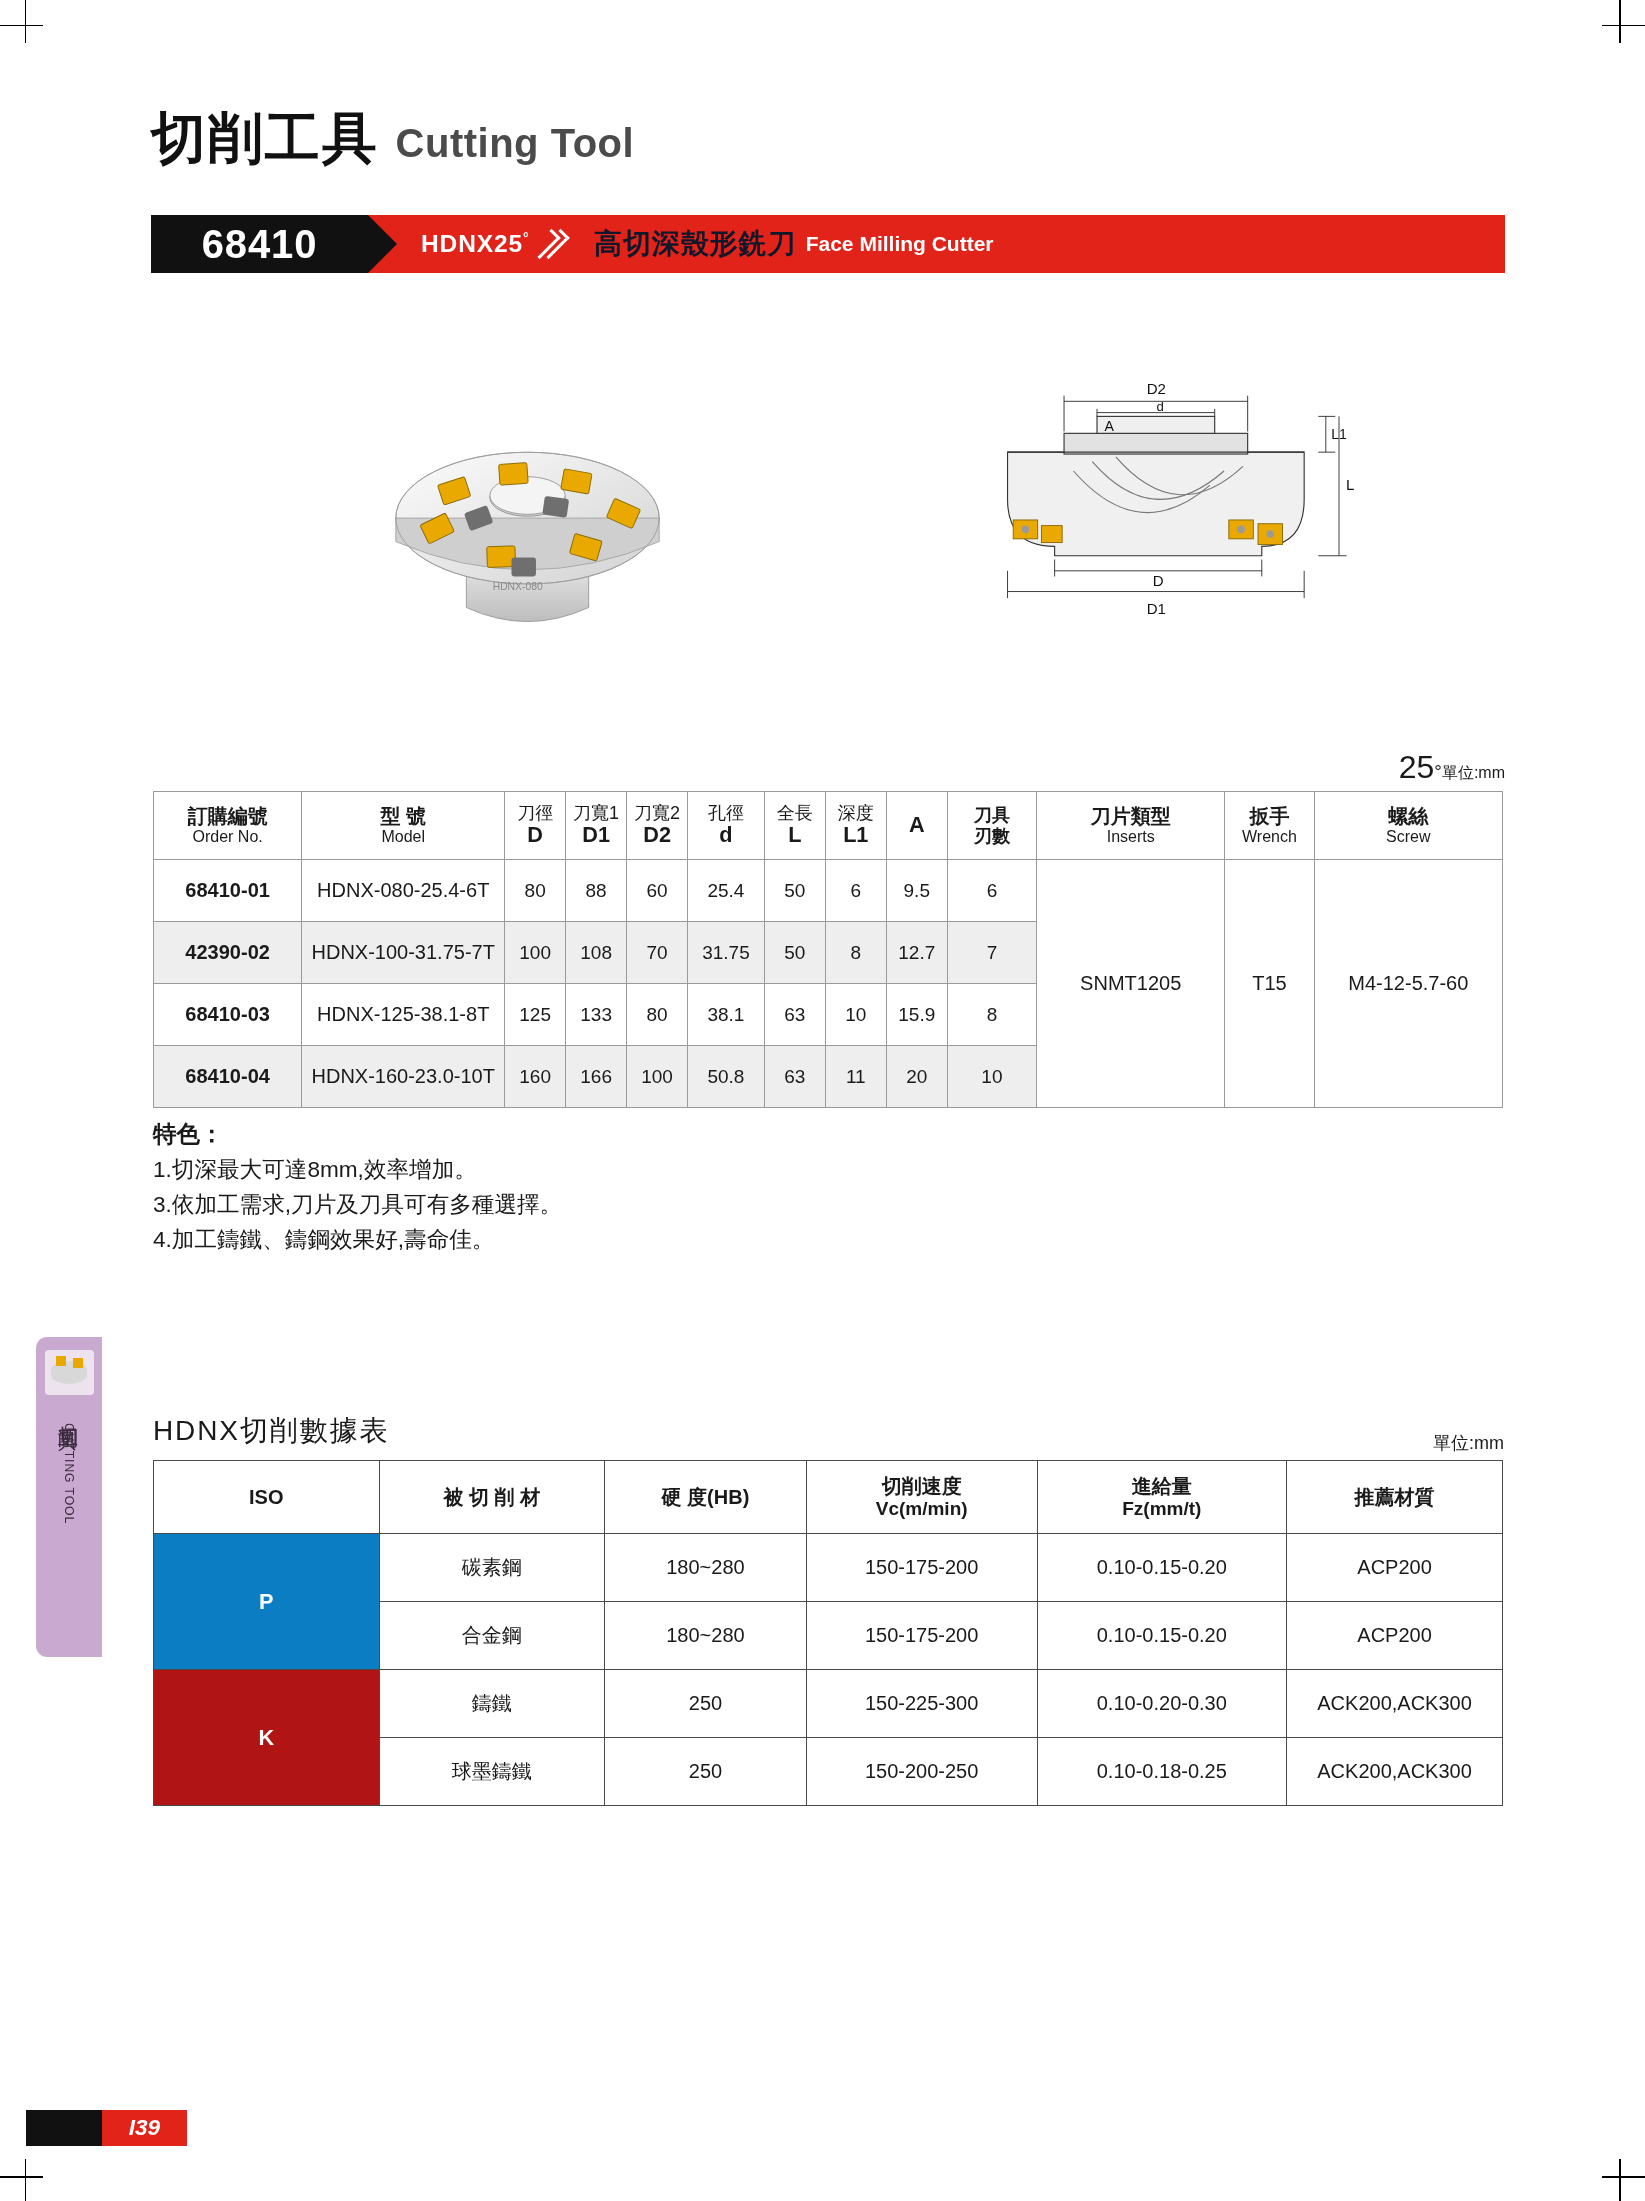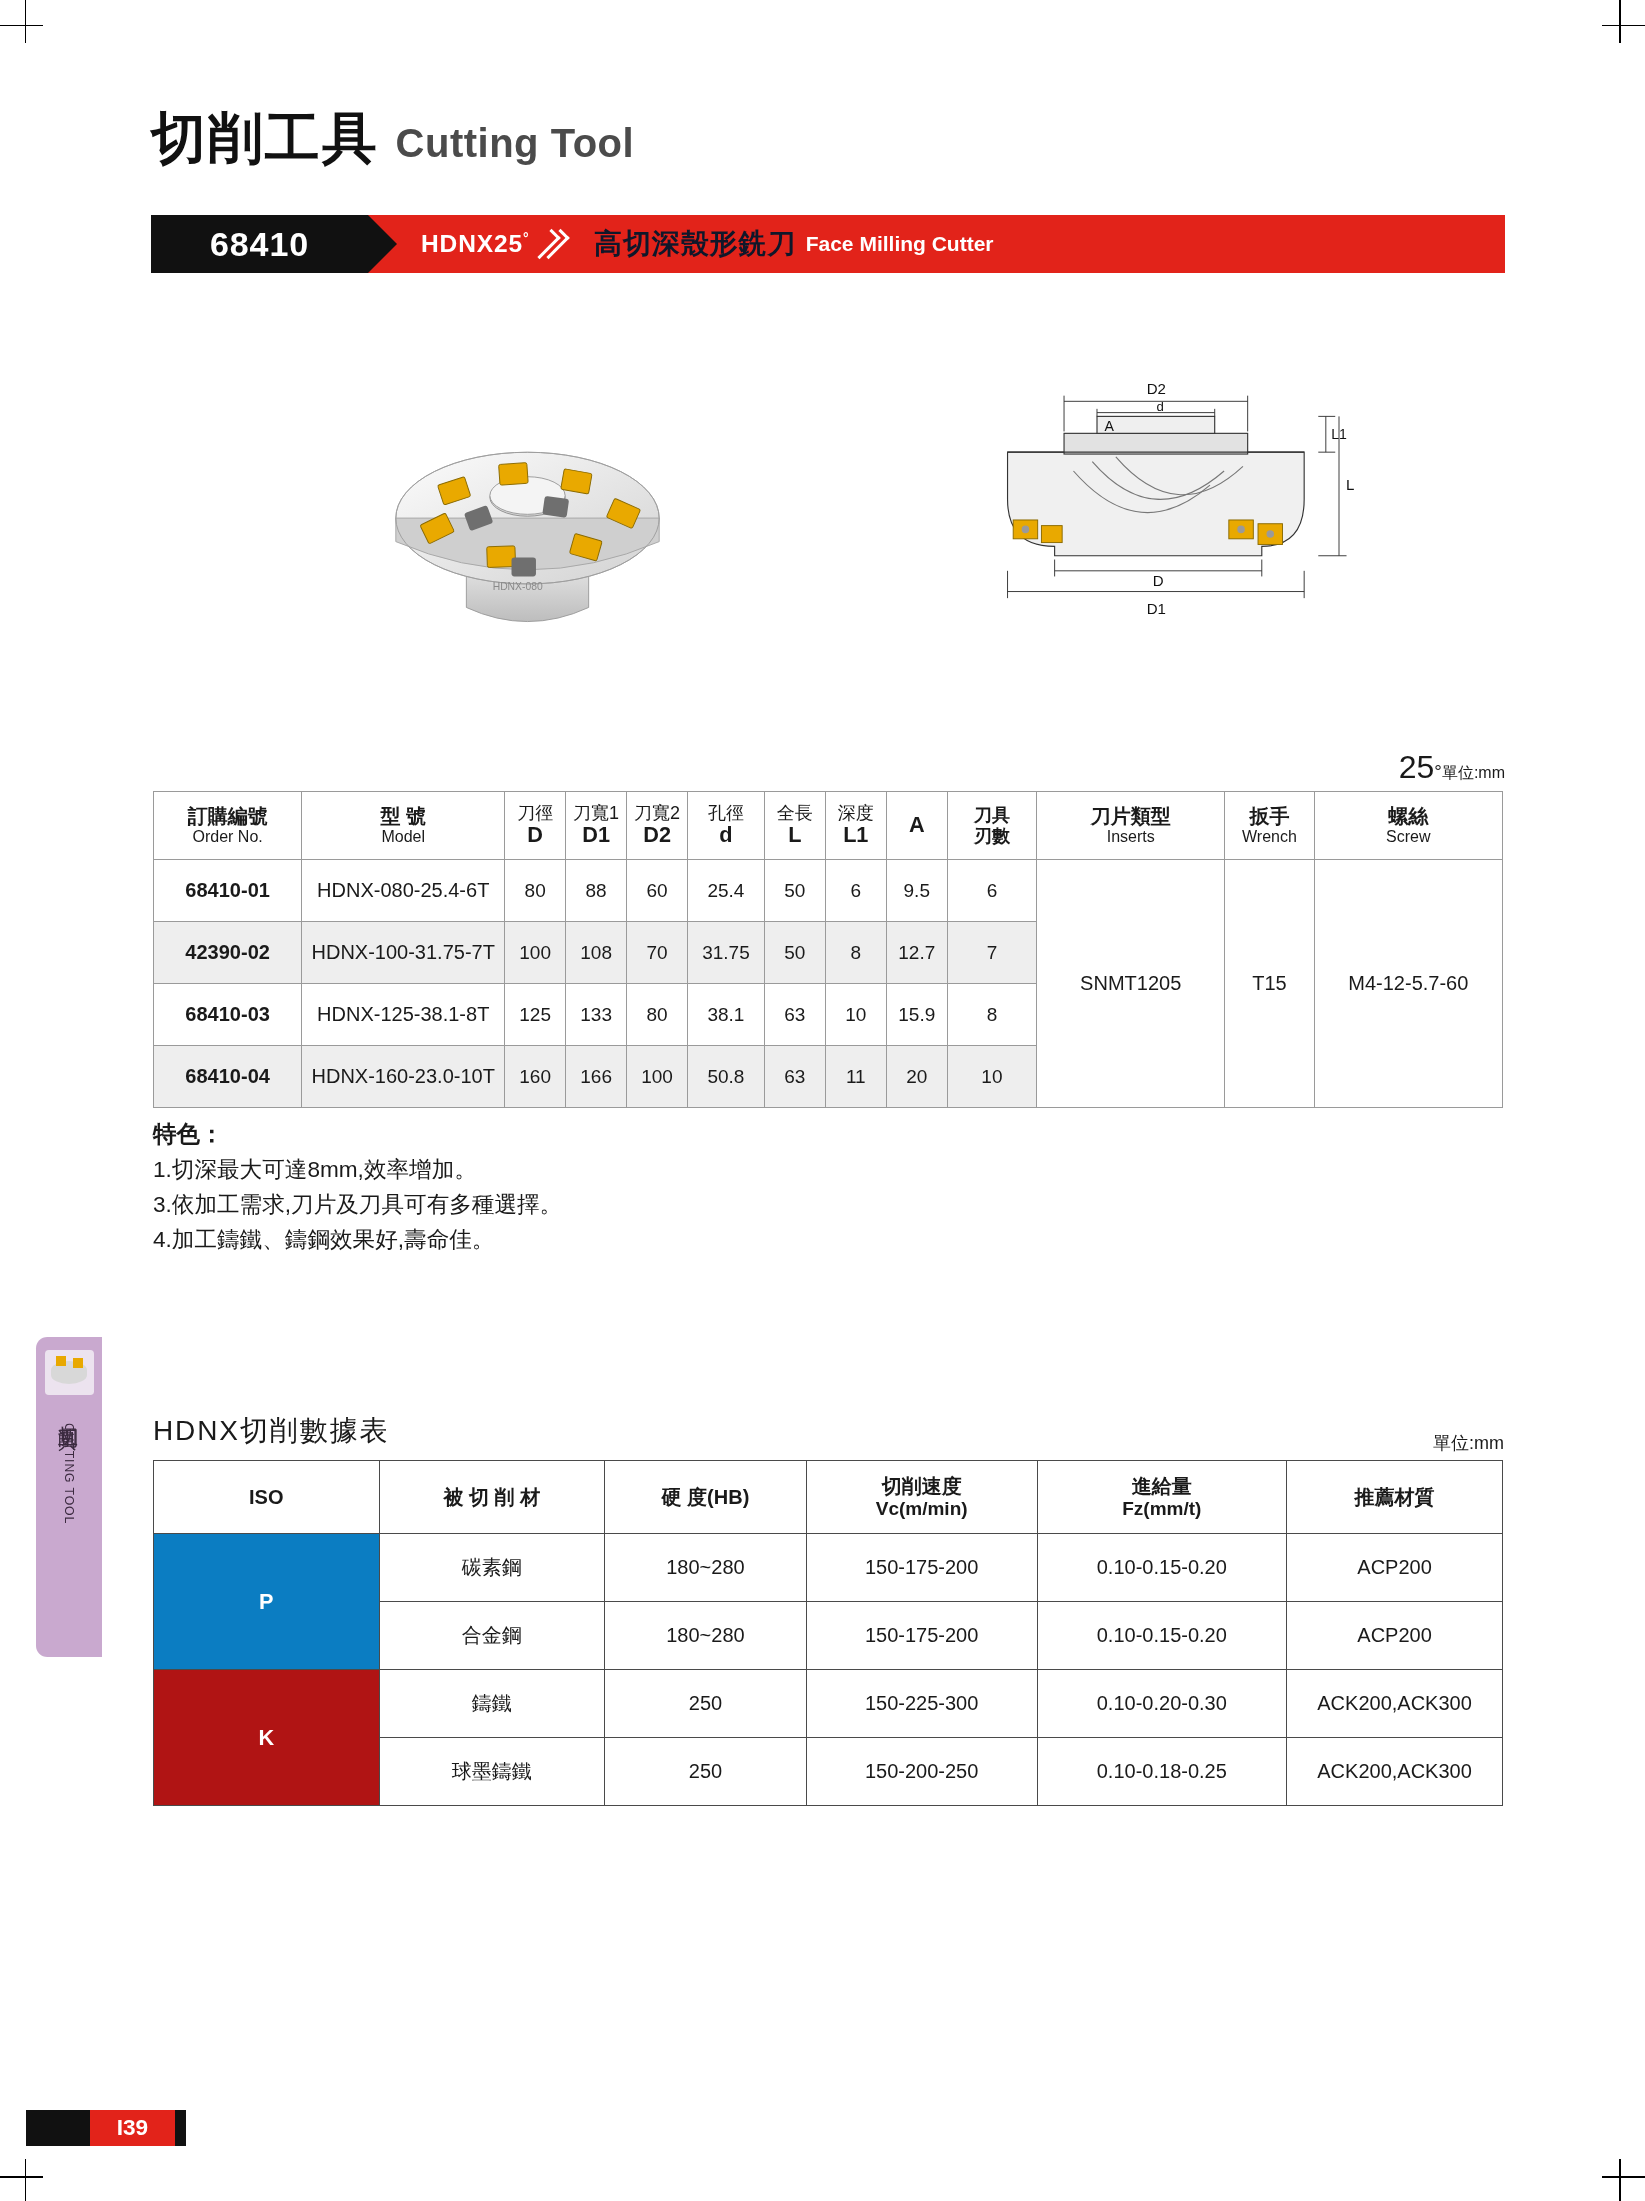--- a/index.html
+++ b/index.html
@@ -33,21 +33,21 @@
 
   
   .band {
     position:absolute; left:151px; top:215px;
     width:1354px; height:58px;
     background:#e2231a;
     display:flex; align-items:center;
   }
   .band-code {
     width:217px; height:58px; background:#111;
-    color:#fff; font-size:34px; font-weight:bold;
+    color:#fff; font-size:40px; font-weight:bold;
     display:flex; align-items:center; justify-content:center;
     letter-spacing:0.9px;
     position:relative;
   }
   .band-code:after{
     content:""; position:absolute; right:-29px; top:0;
     border-top:29px solid transparent;
     border-bottom:29px solid transparent;
     border-left:29px solid #111;
   }
@@ -173,24 +173,24 @@
   .cut-table tbody td { height:68px; }
   .iso-p { background:#0b7dc2; color:#fff; font-weight:bold; font-size:21.7px; }
   .iso-k { background:#b01414; color:#fff; font-weight:bold; font-size:21.7px; }
 
   
   .footer-bar {
     position:absolute; left:26px; bottom:56px;
     width:160px; height:36px; background:#111;
   }
   .footer-num {
-    position:absolute; left:90px; bottom:56px;
+    position:absolute; left:102px; bottom:56px;
     width:85px; height:36px; background:#e2231a;
     color:#fff; font-size:22.6px; font-weight:bold;
-    display:flex; align-items:center; justify-content:center;
+    display:flex; align-items:center; justify-content:center;font-style:italic;
   }
 </style>
 </head>
 <body>
 
 <div class="crop v" style="left:24.5px;top:0;"></div>
 <div class="crop h" style="left:0;top:24.5px;"></div>
 <div class="crop v" style="right:24.5px;top:0;"></div>
 <div class="crop h" style="right:0;top:24.5px;"></div>
 

